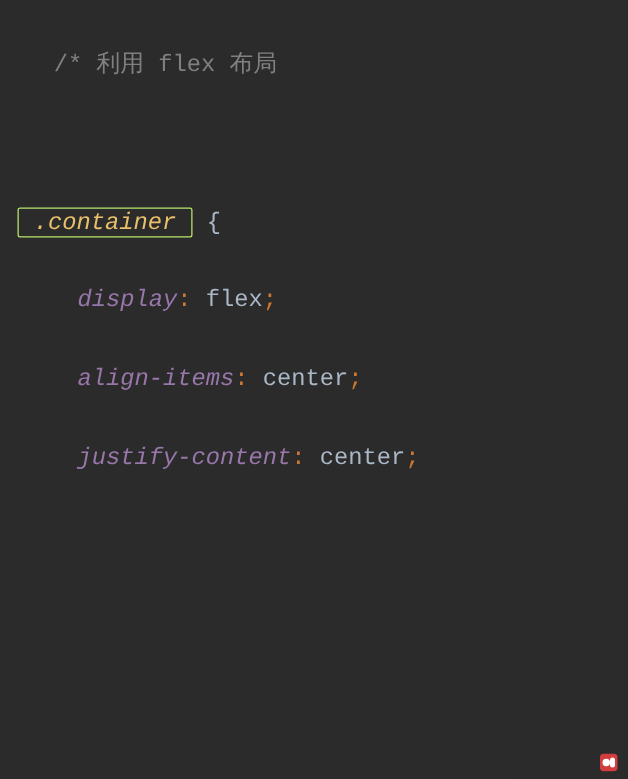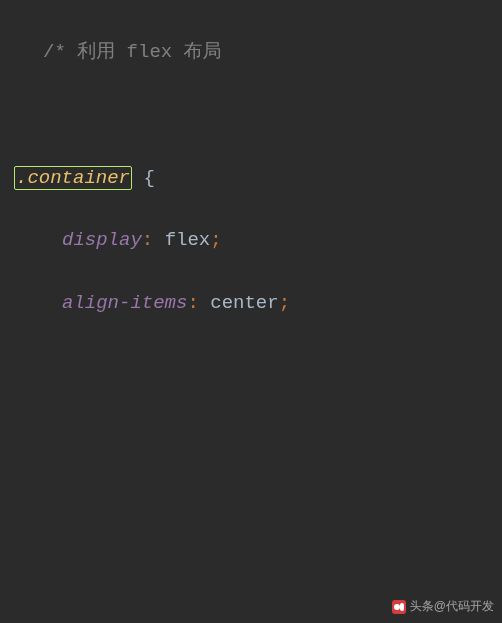--- a/index.html
+++ b/index.html
@@ -20,21 +20,21 @@
     white-space: pre;
     font-style: italic;
   }
   .line { min-height: 1.65em; }
   .comment { color: #808080; font-style: normal; margin-left: 29px; }
   .selector-class { color: #e8bf6a; }
   .prop { color: #9876aa; }
   .punct { color: #cc7832; font-style: normal; }
   .brace { color: #a9b7c6; font-style: normal; }
   .value-kw { color: #a9b7c6; font-style: normal; }
-  .hl-box { border: 1px solid #b9e86c; padding: 0 1px; border-radius:2px;}
+  .hl-box { border: 1px solid #b9e86c; padding: 0 12px; border-radius:2px;}
   .indent { display:inline-block; width: 48px; }
   .watermark {
     position: absolute;
     right: 8px;
     bottom: 6px;
     font-size: 12px;
     font-style: normal;
     font-family: sans-serif;
     color: rgba(255,255,255,0.55);
     display: flex;
@@ -64,27 +64,27 @@
 </style>
 </head>
 <body>
 
 <div class="code-area">
 <div class="line"><span class="comment">/* 利用 flex 布局</span></div>
 <div class="line"></div>
 <div class="line"><span class="selector-class hl-box">.container</span><span class="brace"> {</span></div>
 <div class="line"><span class="indent"></span><span class="prop">display</span><span class="punct">: </span><span class="value-kw">flex</span><span class="punct">;</span></div>
 <div class="line"><span class="indent"></span><span class="prop">align-items</span><span class="punct">: </span><span class="value-kw">center</span><span class="punct">;</span></div>
+<div class="line"><span class="indent"></span><span class="prop">justify-content</span><span class="punct">: </span><span class="value-kw">center</span><span class="punct">;</span></div>
 <div class="line"></div>
 
 
 
 
 
 
 
 
 </div>
 
 <div class="watermark">
   <span class="logo"></span>
-  <span>头条@代码开发</span>
 </div>
 
 </body></html>

